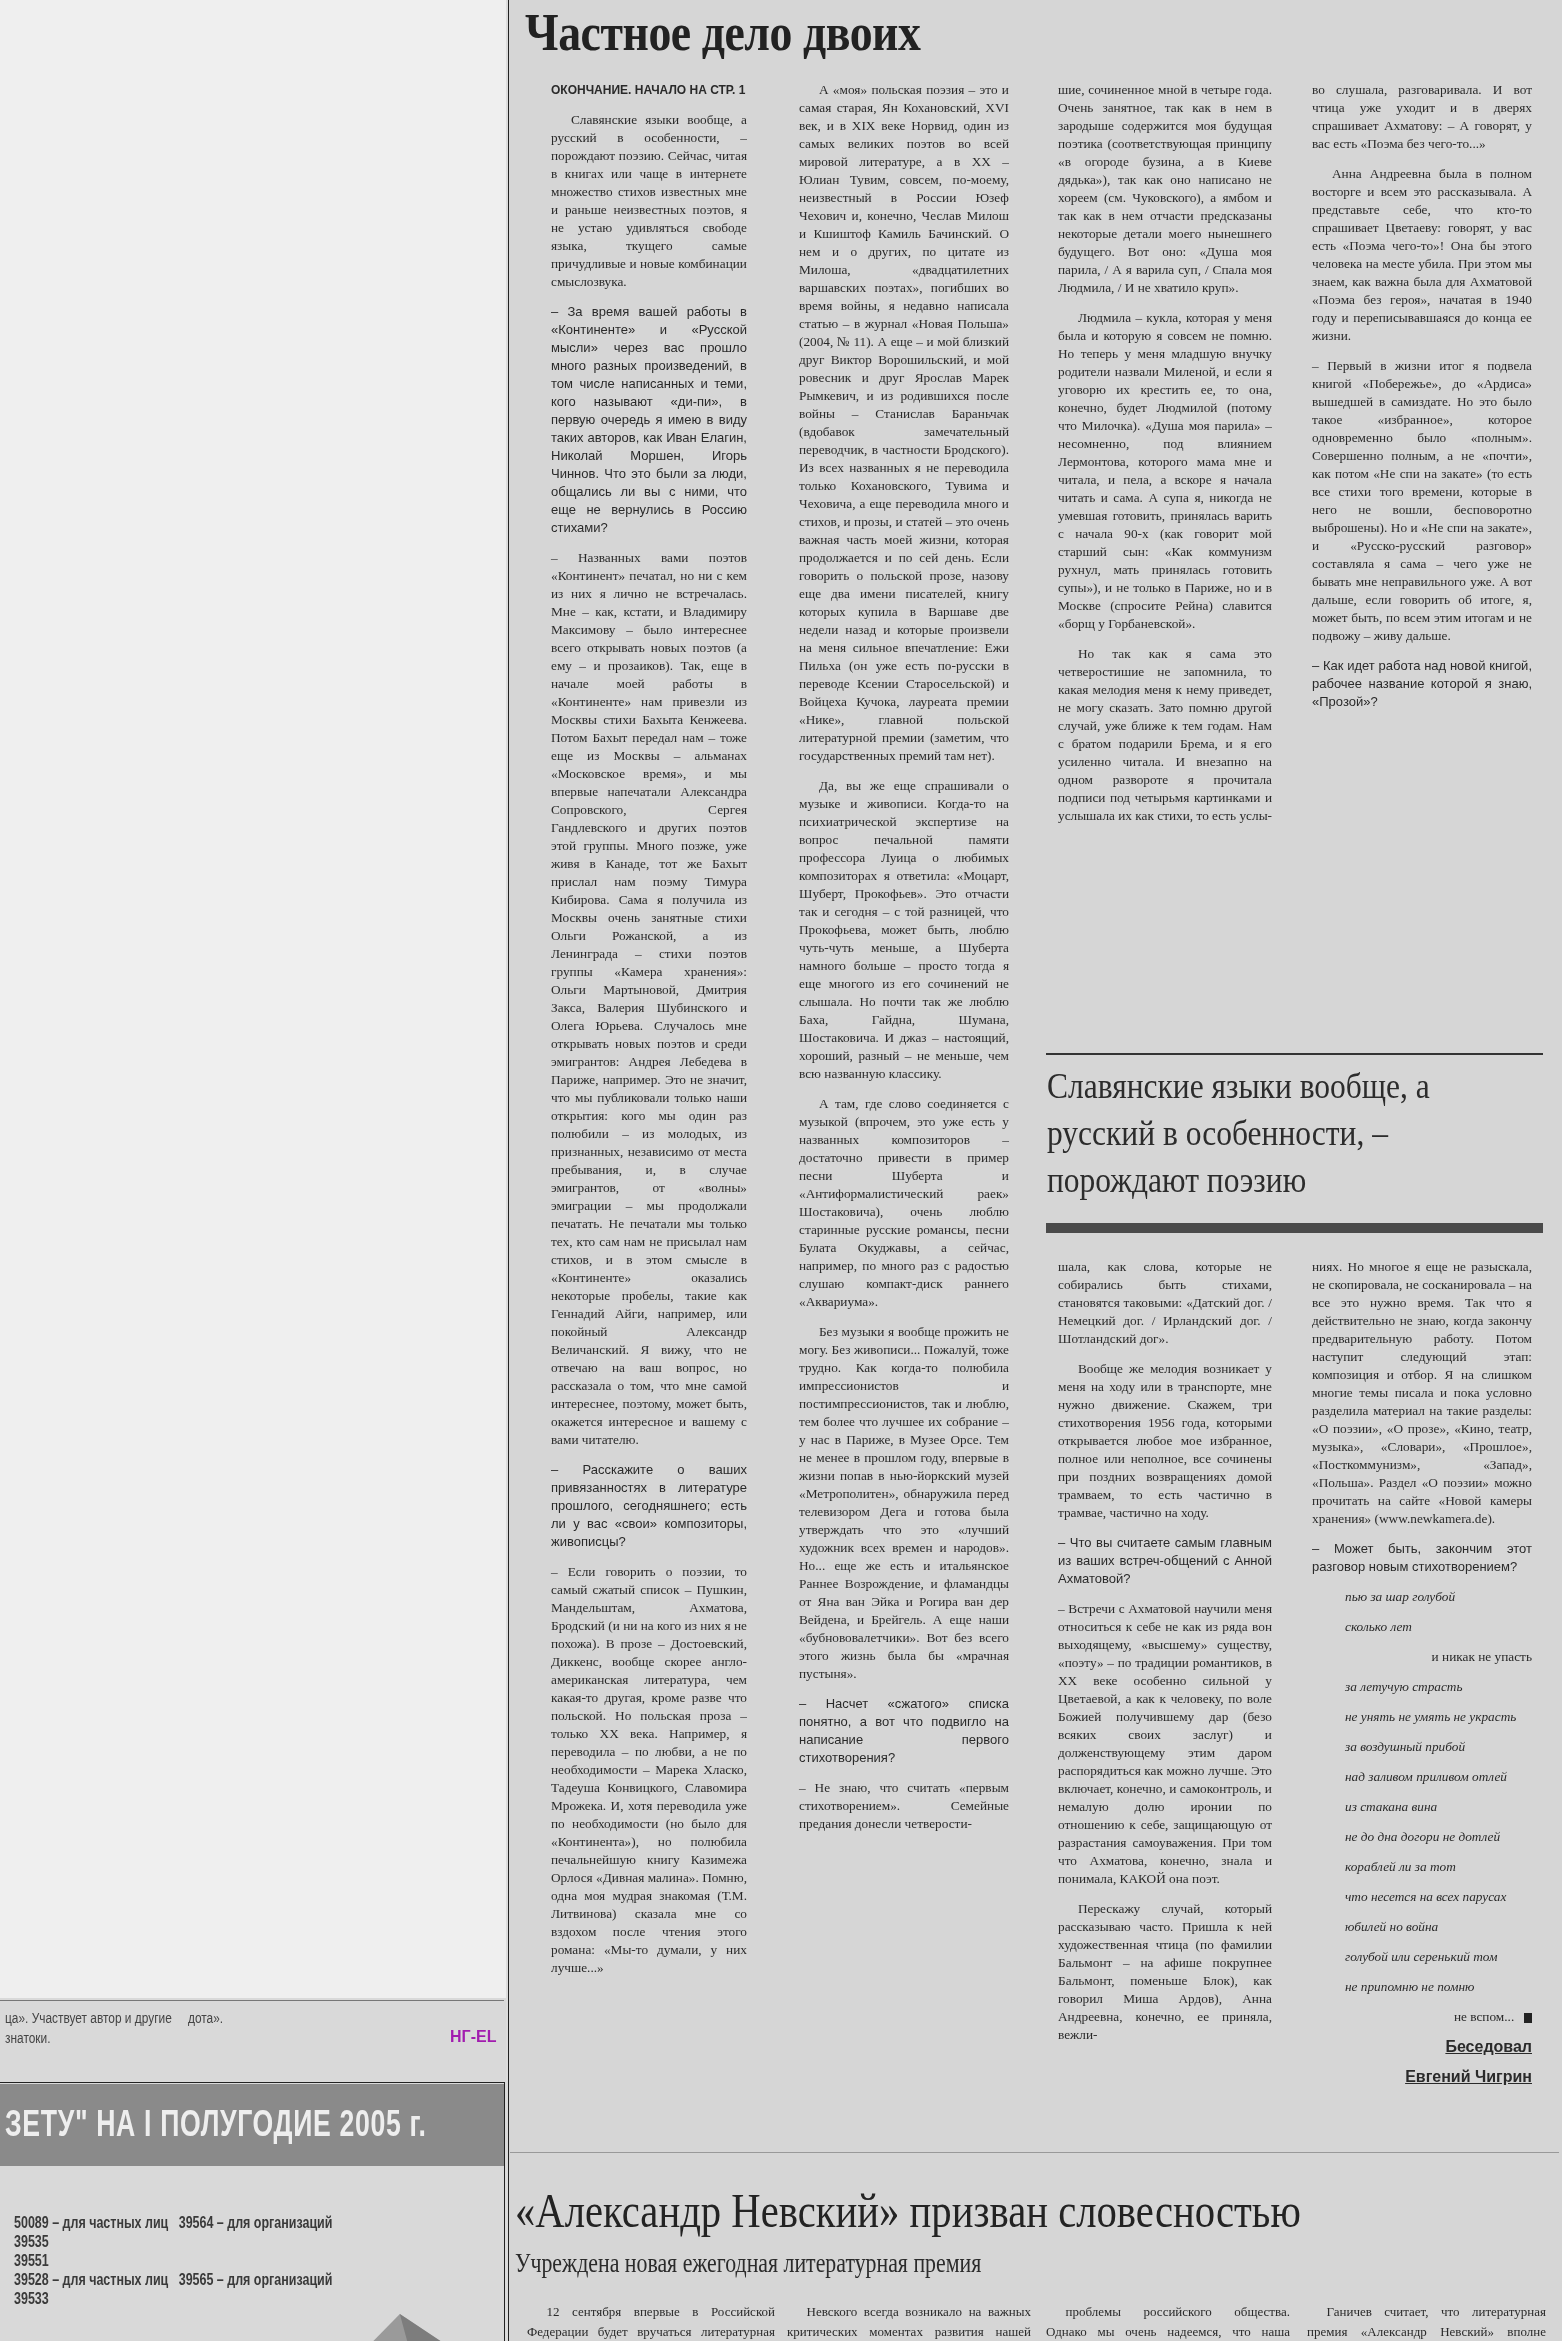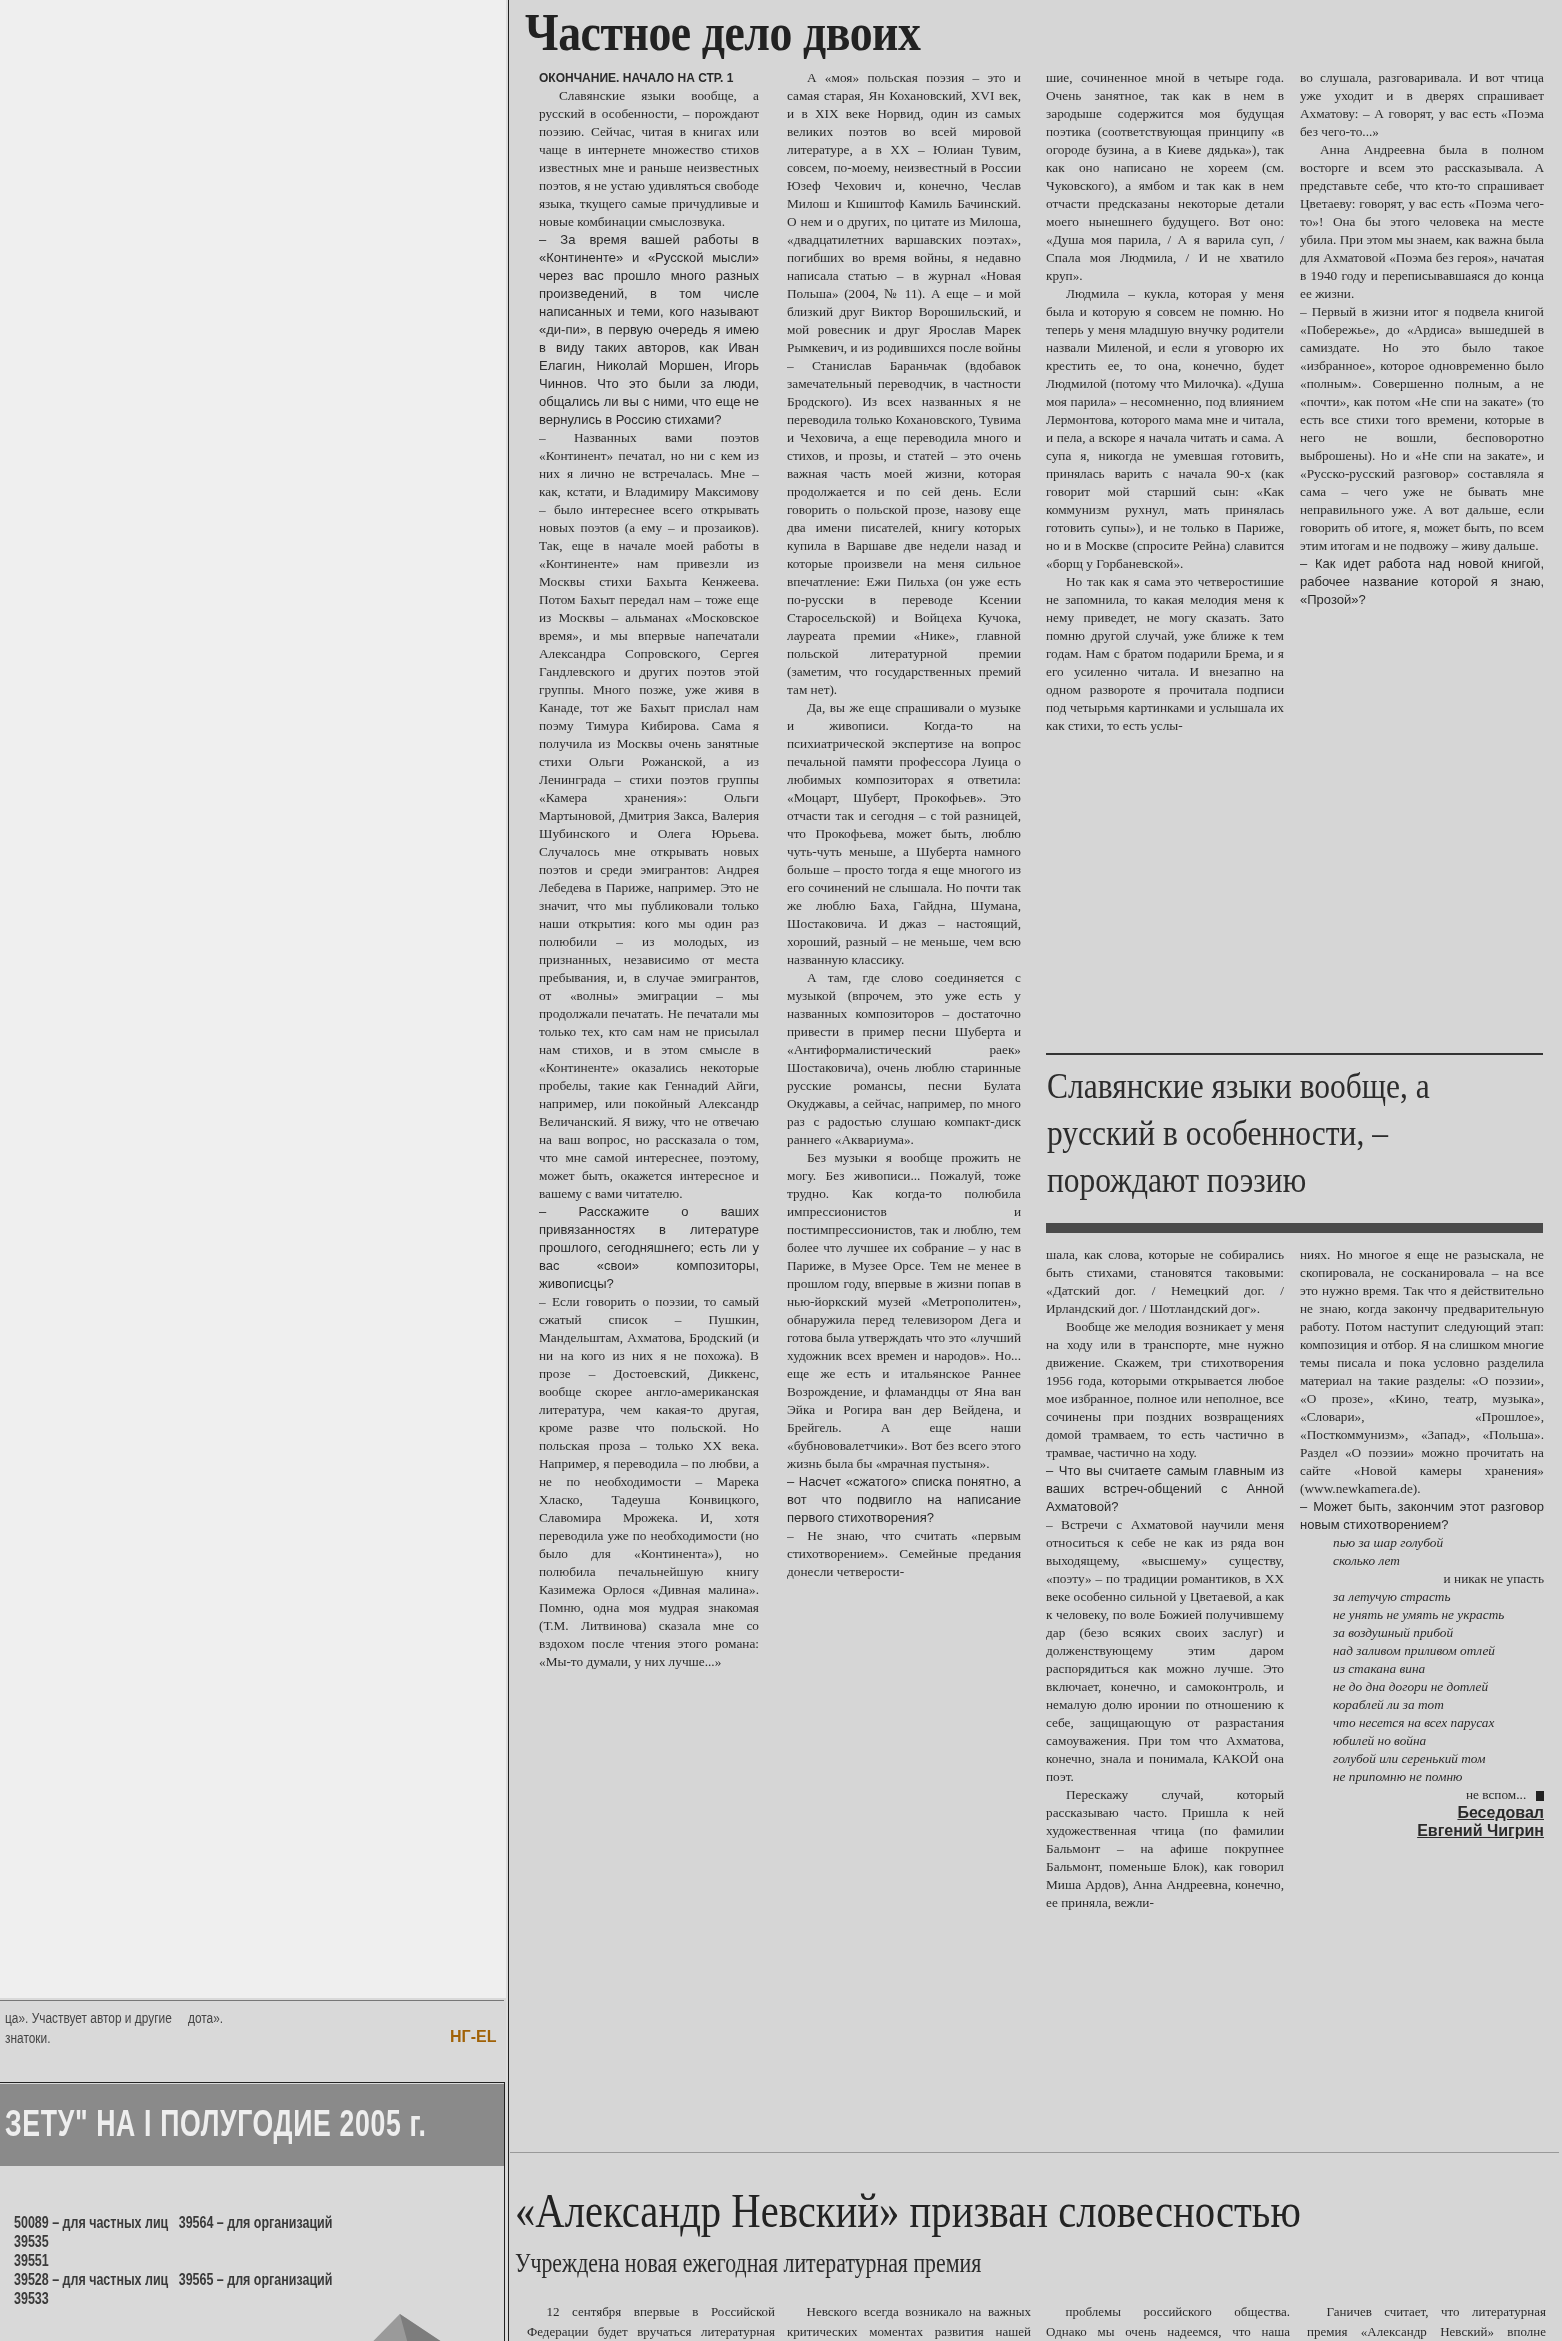--- a/index.html
+++ b/index.html
@@ -18,21 +18,21 @@
     background: #d6d6d6;
     border-left: 1.9px solid #222;
   }
   .abs { position: absolute; }
   .serif { font-family: "Liberation Serif", "DejaVu Serif", serif; }
   .title1 {
     left: 525px; top: 1.9px; font-size: 52px; font-weight: bold; letter-spacing: -0.5px;
     color: #222; line-height: 61px; white-space: nowrap; transform: scaleX(0.88); transform-origin: left top;
   }
   .col { font-size: 13.3px; line-height: 18px; text-align: justify; hyphens: auto; }
-  .col p { margin: 0; text-indent: 1.5em; }
+  .col p { margin: 12px; text-indent: 1.5em; }
   .col p.q { text-indent: 0; font-family: "Liberation Sans", "DejaVu Sans", sans-serif; font-weight: normal; font-size: 13px; }
   .col p.a { text-indent: 0; }
   .col p.lead { text-indent: 0; font-family: "Liberation Sans", "DejaVu Sans", sans-serif; font-weight: bold; font-size: 12px; }
   .col p.verse { text-indent: 0; font-style: italic; text-align: left; padding-left: 33px; }
   .col p.verse-r { text-indent: 0; text-align: right; }
   .col p.sig { text-indent: 0; text-align: right; font-family: "Liberation Sans", "DejaVu Sans", sans-serif; font-weight: bold; font-size: 16px; text-decoration: underline; }
   .endmark { display: inline-block; width: 8.4px; height: 9.4px; background: #222; margin-left: 9.4px; vertical-align: middle; }
   .c1 { left: 539px; top: 69px; width: 220px; height: 2080px; overflow: hidden; }
   .c2 { left: 787px; top: 69px; width: 234px; height: 2080px; overflow: hidden; }
   .c3 { left: 1046px; top: 69px; width: 238px; height: 998px; overflow: hidden; font-stretch: condensed; }
@@ -59,21 +59,21 @@
   .b1 { left: 527px; top: 2302px; width: 248px; height: 440px; overflow: hidden; }
   .b2 { left: 787px; top: 2302px; width: 244px; height: 440px; overflow: hidden; }
   .b3 { left: 1046px; top: 2302px; width: 244px; height: 440px; overflow: hidden; }
   .b4 { left: 1307px; top: 2302px; width: 239px; height: 440px; overflow: hidden; }
 
   
   .leftstrip { left: 0; top: 1998px; width: 506px; height: 751px; background: #d9d9d9; }
   .hr-left { left: 0; top: 2000px; width: 504px; height: 1.4px; background: #777; }
   .tail1 { left: 4.7px; top: 2009px; font-family: "Liberation Sans", sans-serif; font-size: 14px; line-height: 19.7px; color: #444; transform: scaleX(0.85); transform-origin: left top; white-space: nowrap; }
   .tail1 .gap { display: inline-block; width: 19px; }
-  .ng { left: 450px; top: 2028px; font-family: "Liberation Sans", sans-serif; font-weight: bold; font-size: 16px; color: #a16207; }
+  .ng { left: 450px; top: 2028px; font-family: "Liberation Sans", sans-serif; font-weight: bold; font-size: 16px; color: #a21caf; }
   .adbox { left: 0; top: 2082px; width: 504px; height: 651px; border-right: 1.9px solid #222; border-top: 1.9px solid #222; border-bottom: 1.9px solid #222; }
   .adbar { left: 0; top: 2084px; width: 504px; height: 82px; background: #8a8a8a; }
   .adhead { left: 4.7px; top: 2103px; font-family: "Liberation Sans", sans-serif; font-weight: bold; font-size: 37px; color: #eee; letter-spacing: 0.9px; white-space: nowrap; transform: scaleX(0.72); transform-origin: left top; }
   .adtxt { font-family: "Liberation Sans", sans-serif; font-weight: bold; color: #3a3a3a; font-size: 16px; line-height: 19px; white-space: pre; transform: scaleX(0.78); transform-origin: left top; }
   .sub-list { left: 14px; top: 2213px; }
   .envelope { left: 290px; top: 2309px; width: 215px; height: 295px; }
   .stamp-text { font-family: "Liberation Sans", sans-serif; font-weight: bold; }
 </style>
 </head>
 <body>

